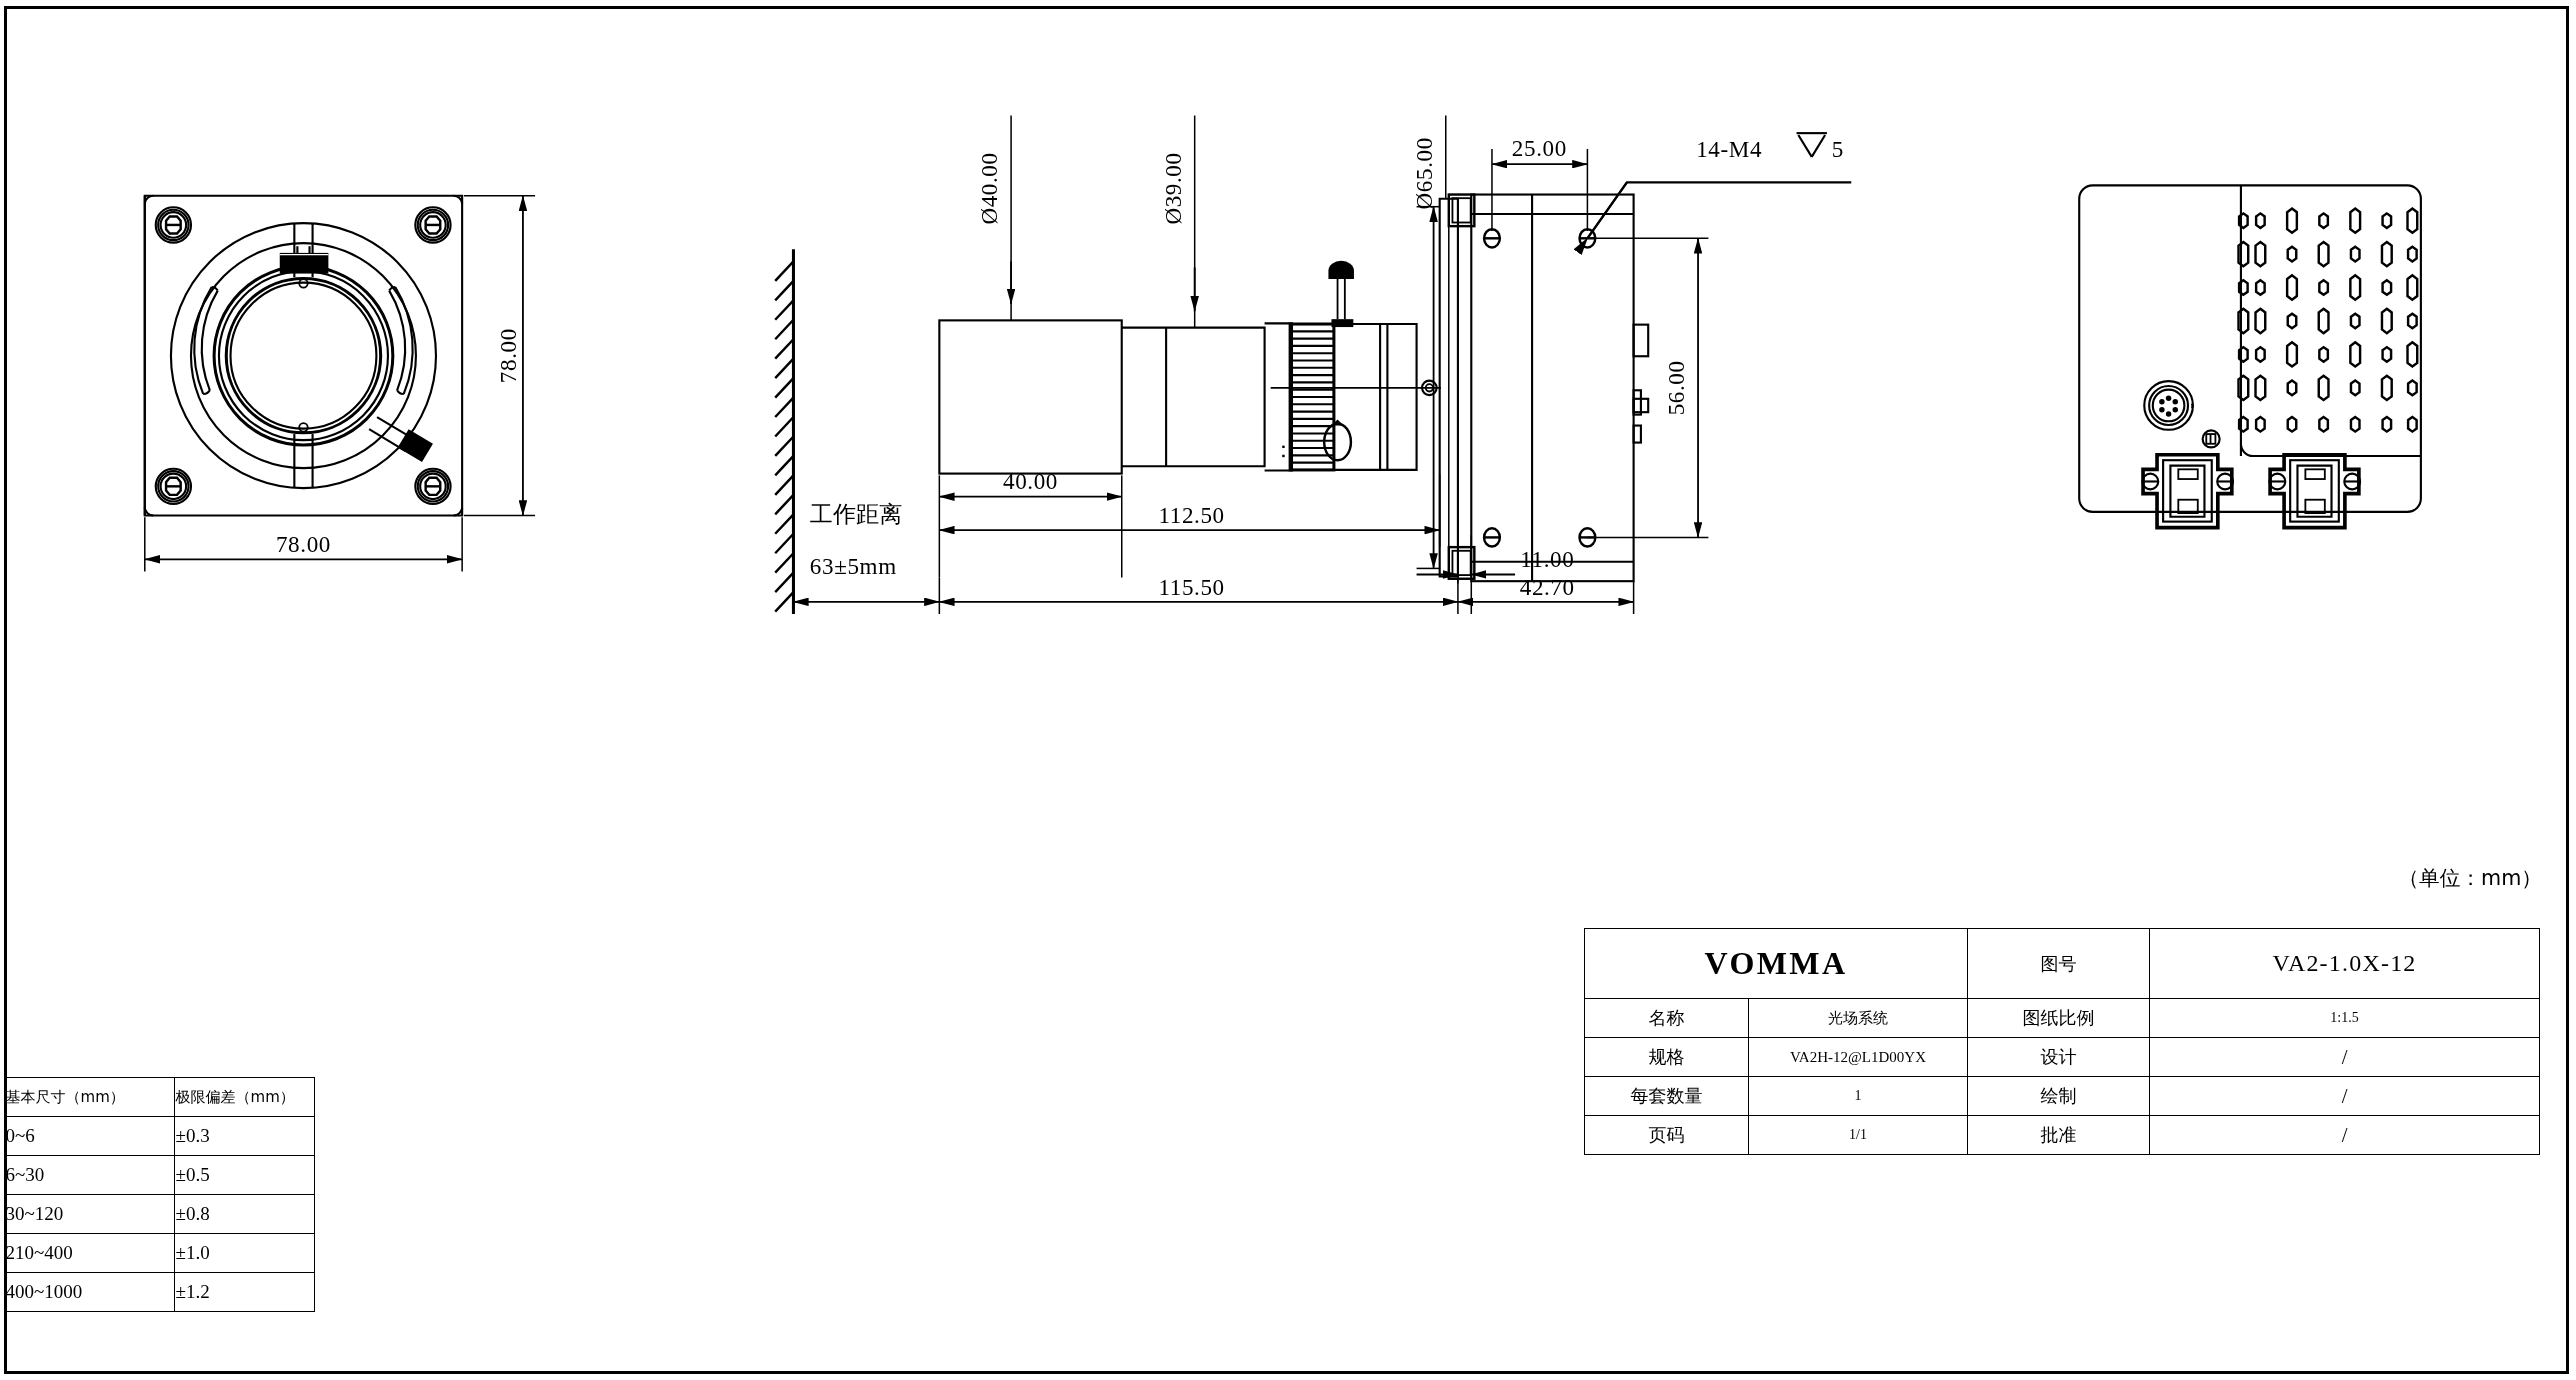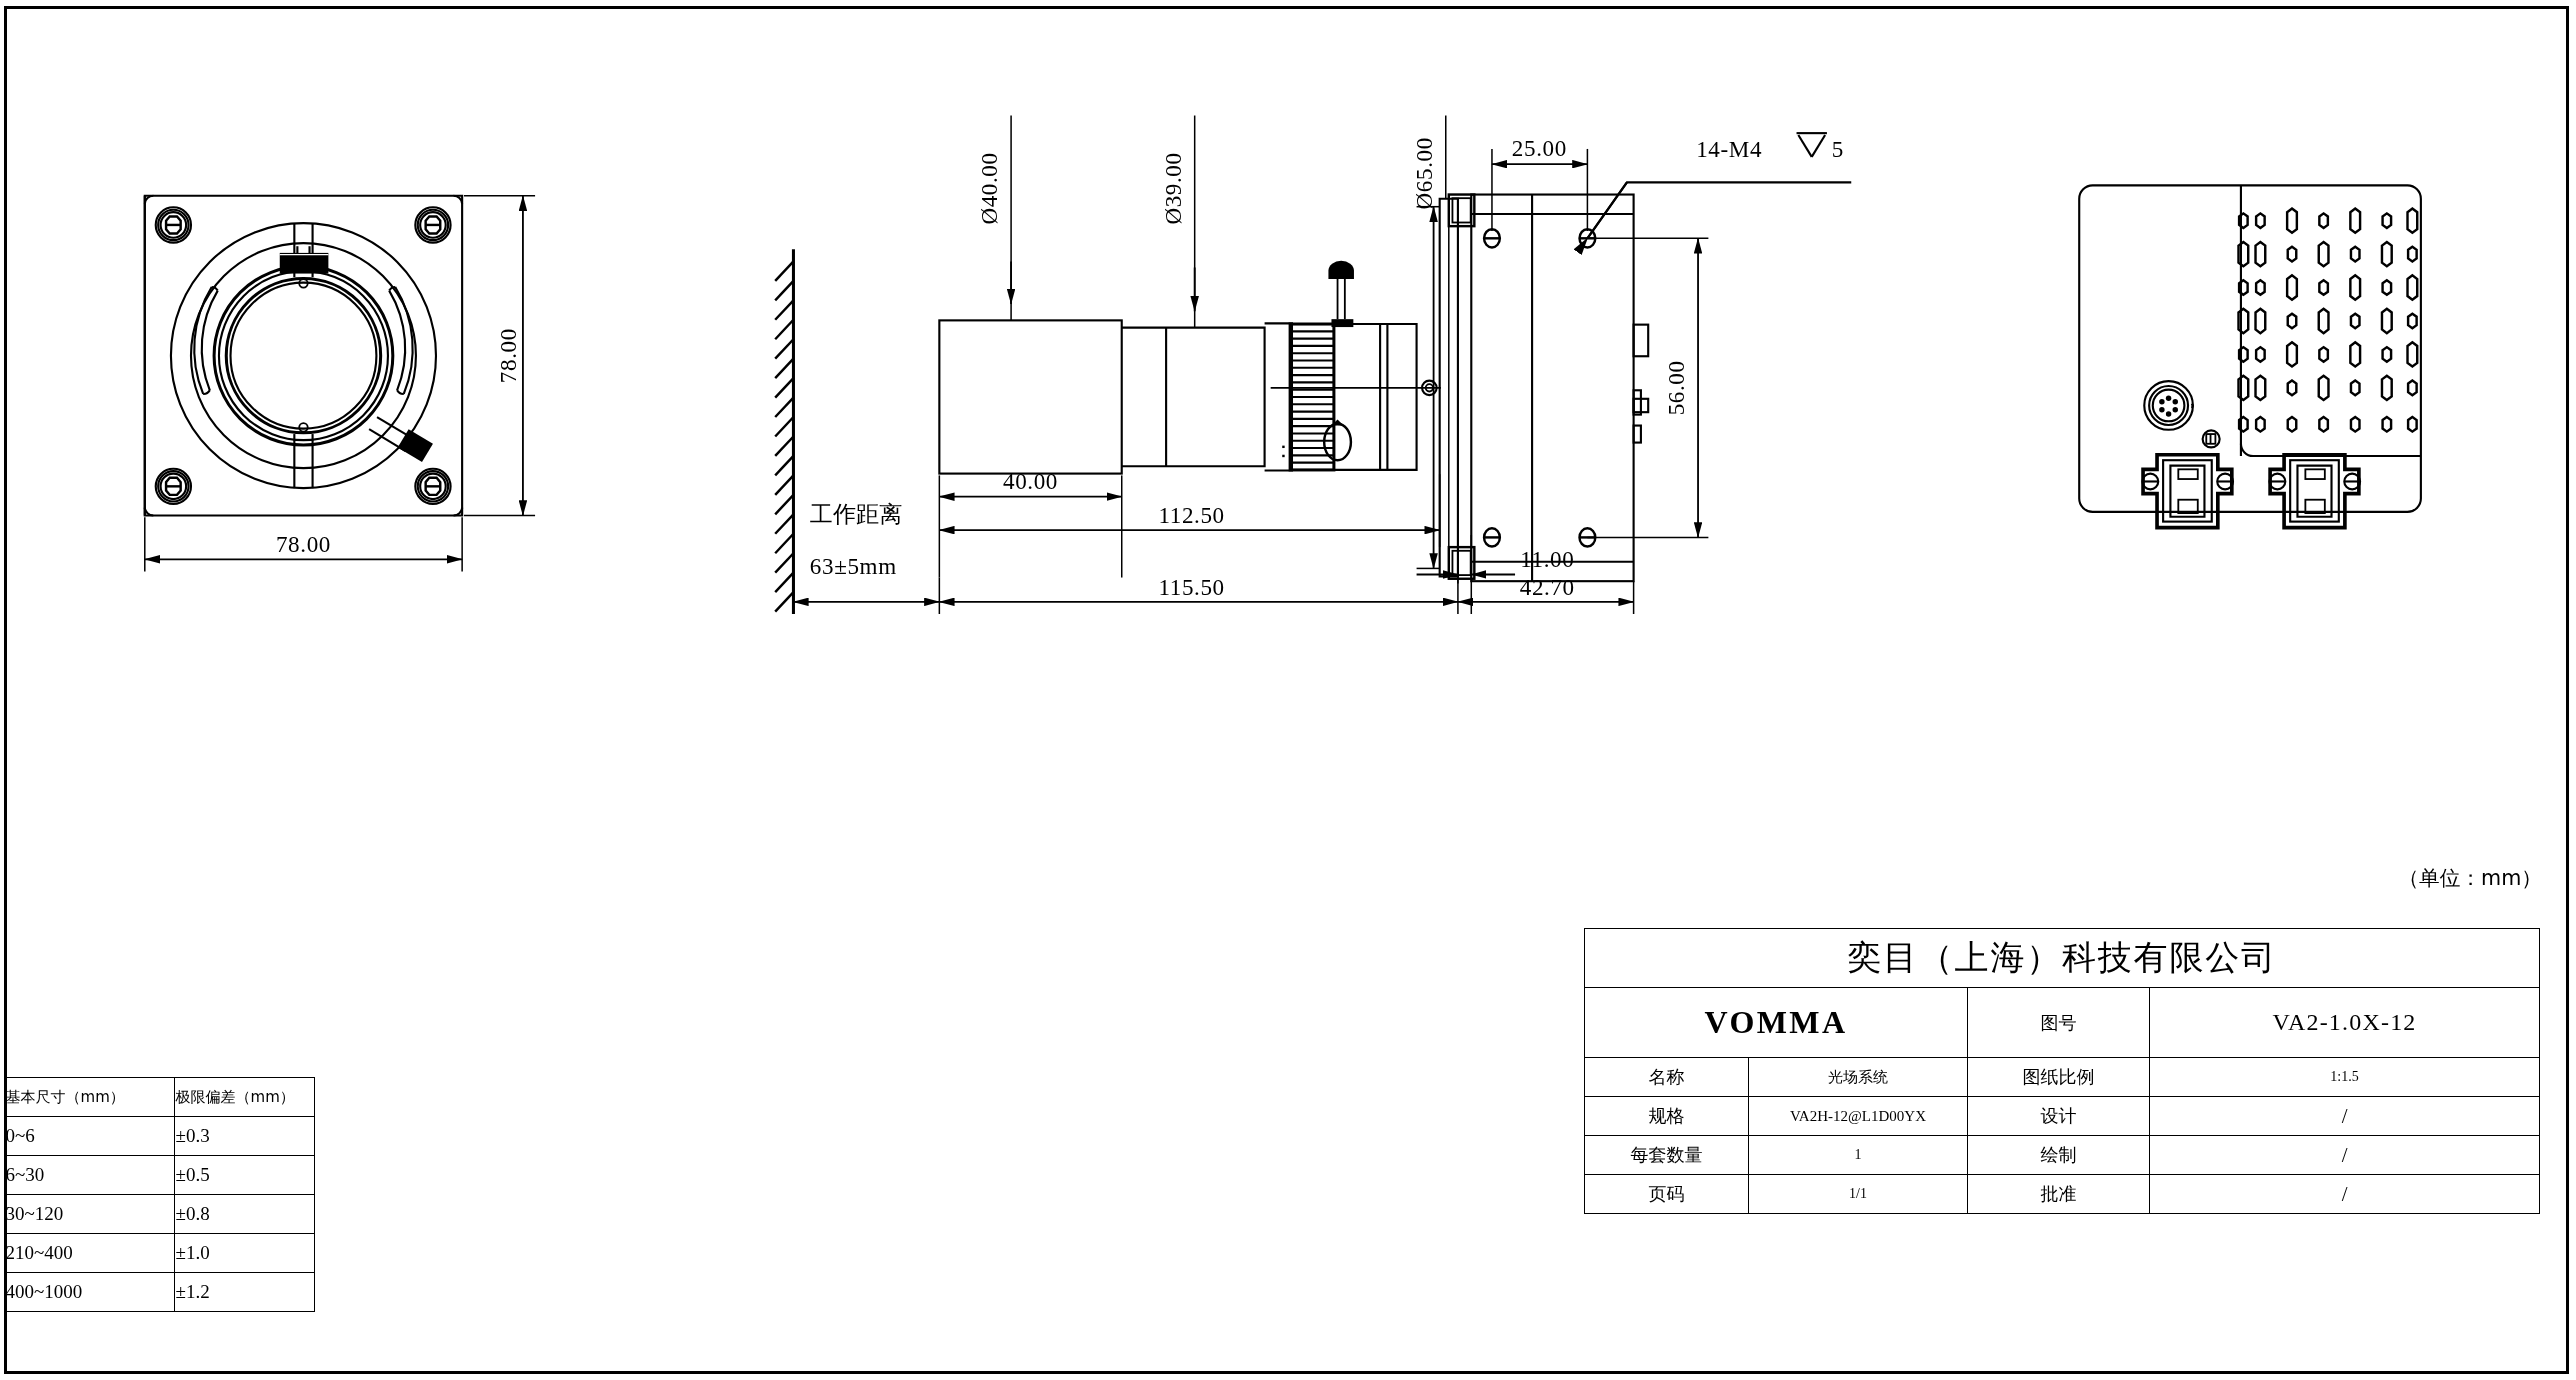--- a/index.html
+++ b/index.html
@@ -454,23 +454,20 @@
 
   <table id="title-block">
     <colgroup>
       <col style="width:164px">
         <col style="width:219px">
       <col style="width:182px">
         <col style="width:390px">
     </colgroup>
     <tbody>
       <tr>
-        <td class="tb-company" colspan="4">奕目（上海）科技有限公司</td>
-      </tr>
-      <tr>
         <td class="tb-brand" colspan="2">VOMMA</td>
         <td class="tb-lbl">图号</td>
         <td class="tb-drawno">VA2-1.0X-12</td>
       </tr>
       <tr>
         <td class="tb-lbl">名称</td>
         <td class="tb-val-cn">光场系统</td>
         <td class="tb-lbl">图纸比例</td>
         <td class="tb-val">1:1.5</td>
       </tr>

